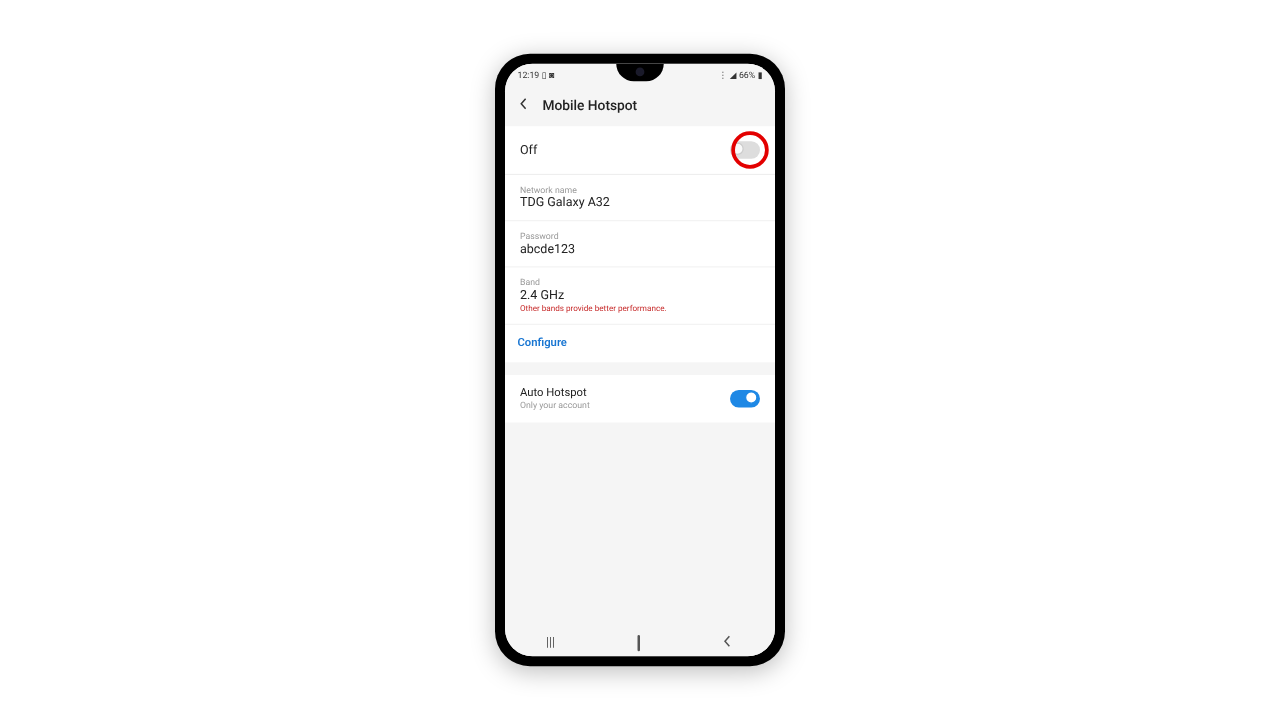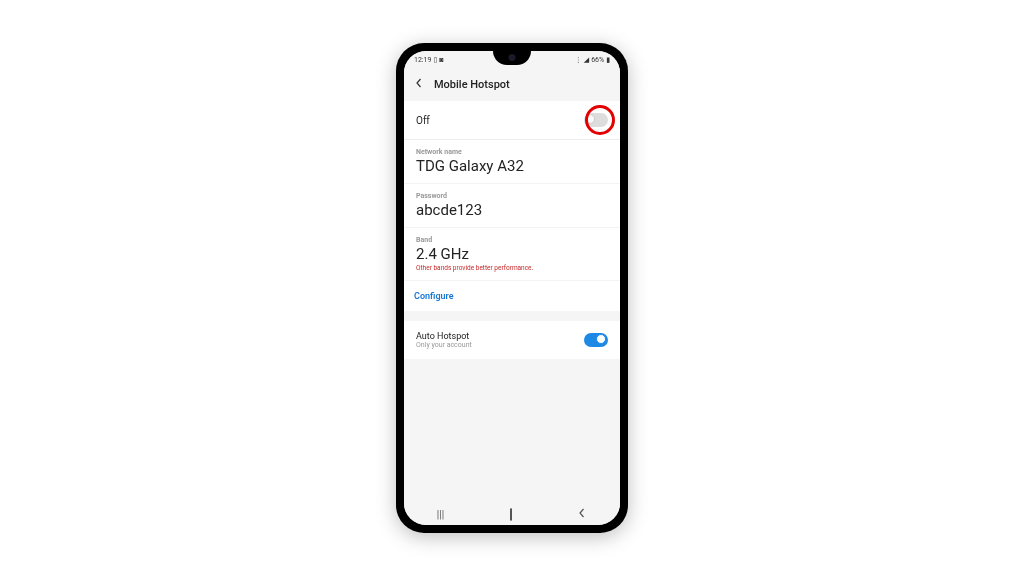--- a/index.html
+++ b/index.html
@@ -117,22 +117,22 @@
       color: #777;
       padding: 10px 12px 12px;
       line-height: 1.4;
       background: #f5f5f5;
     }
     .info-block {
       background: #fff;
       border-top: 1px solid #eee;
     }
     .field { padding: 8px 12px; border-bottom: 1px solid #f3f3f3; }
-    .field-label { font-size: 7px; color: #999; font-weight: bold; }
-    .field-value { font-size: 15px; color: #222; margin-top: 1px; }
+    .field-label { font-size: 7px; color: #999; }
+    .field-value { font-size: 10px; color: #222; margin-top: 1px; }
     .field-hint { font-size: 6.5px; color: #c62828; margin-top: 1px; }
     .configure { padding: 10px; font-size: 9px; font-weight: 600; color: #1976d2; cursor: pointer; }
     .spacer { height: 10px; background: #f5f5f5; }
     .auto-row {
       background: #fff;
       display: flex;
       justify-content: space-between;
       align-items: center;
       padding: 10px 12px;
     }

